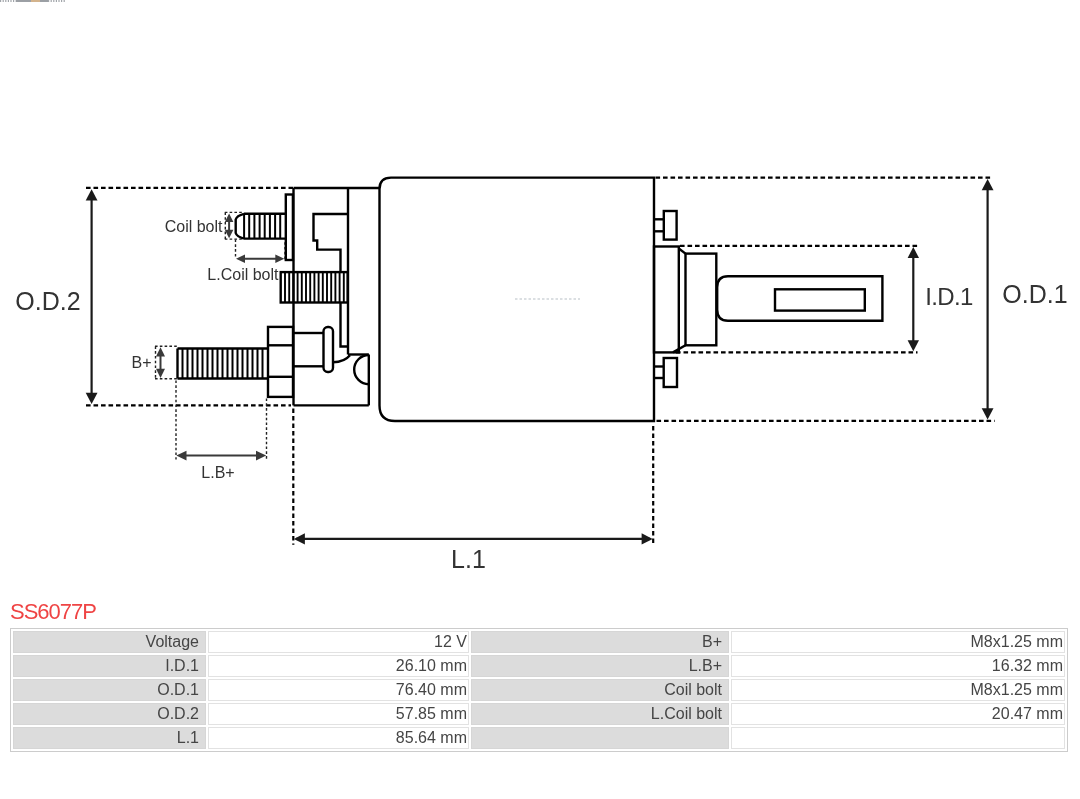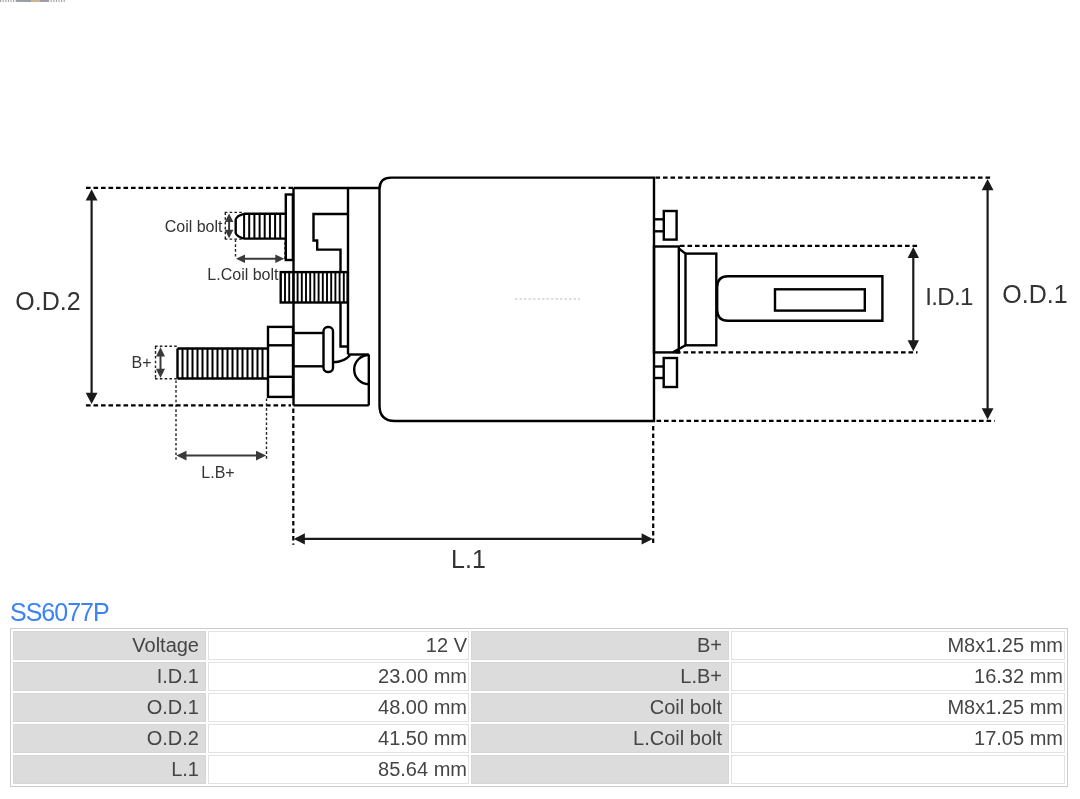--- a/index.html
+++ b/index.html
@@ -1,20 +1,20 @@
 <!DOCTYPE html>
 <html><head>
 <meta charset="utf-8">
 <style>
 html,body{margin:0;padding:0;background:#fff;width:1080px;height:799px;overflow:hidden}
 body{font-family:"Liberation Sans",sans-serif;position:relative}
 #art{position:absolute;left:0;top:0}
-#code{position:absolute;left:10px;top:601px;font-size:25px;line-height:22px;letter-spacing:-1px;color:#3b82f6}
+#code{position:absolute;left:10px;top:601px;font-size:22px;line-height:22px;letter-spacing:-1px;color:#ef4444}
 #tbl{position:absolute;left:10px;top:628px;border-collapse:separate;border-spacing:2px;border:1px solid #ccc;table-layout:fixed}
-#tbl td{box-sizing:border-box;height:29px;font-size:20px;color:#454545;text-align:right;overflow:hidden;white-space:nowrap}
+#tbl td{box-sizing:border-box;height:22px;font-size:16px;color:#454545;text-align:right;overflow:hidden;white-space:nowrap}
 #tbl td.l{background:#dcdcdc;border:1px solid #d6d6d6;padding-right:6px}
 #tbl td.v{background:#fff;border:1px solid #e2e2e2;}
 </style>
 </head>
 <body>
 <svg id="art" width="1080" height="599" viewBox="0 0 1080 599" fill="none">
 
 <g stroke="#83888e" stroke-width="1.6">
 <line x1="0" y1="1" x2="16" y2="1" stroke-dasharray="1.2,1.4"></line>
 <line x1="16" y1="1" x2="31" y2="1"></line>
@@ -212,35 +212,35 @@
     </colgroup>
 <tbody>
       <tr>
         <td class="l">Voltage</td>
         <td class="v">12 V</td>
         <td class="l">B+</td>
         <td class="v">M8x1.25 mm</td>
       </tr>
 <tr>
         <td class="l">I.D.1</td>
-        <td class="v">23.00 mm</td>
+        <td class="v">26.10 mm</td>
         <td class="l">L.B+</td>
         <td class="v">16.32 mm</td>
       </tr>
 <tr>
         <td class="l">O.D.1</td>
-        <td class="v">48.00 mm</td>
+        <td class="v">76.40 mm</td>
         <td class="l">Coil bolt</td>
         <td class="v">M8x1.25 mm</td>
       </tr>
 <tr>
         <td class="l">O.D.2</td>
-        <td class="v">41.50 mm</td>
+        <td class="v">57.85 mm</td>
         <td class="l">L.Coil bolt</td>
-        <td class="v">17.05 mm</td>
+        <td class="v">20.47 mm</td>
       </tr>
 <tr>
         <td class="l">L.1</td>
         <td class="v">85.64 mm</td>
         <td class="l"></td>
         <td class="v"></td>
       </tr>
 </tbody>
   </table>
 

